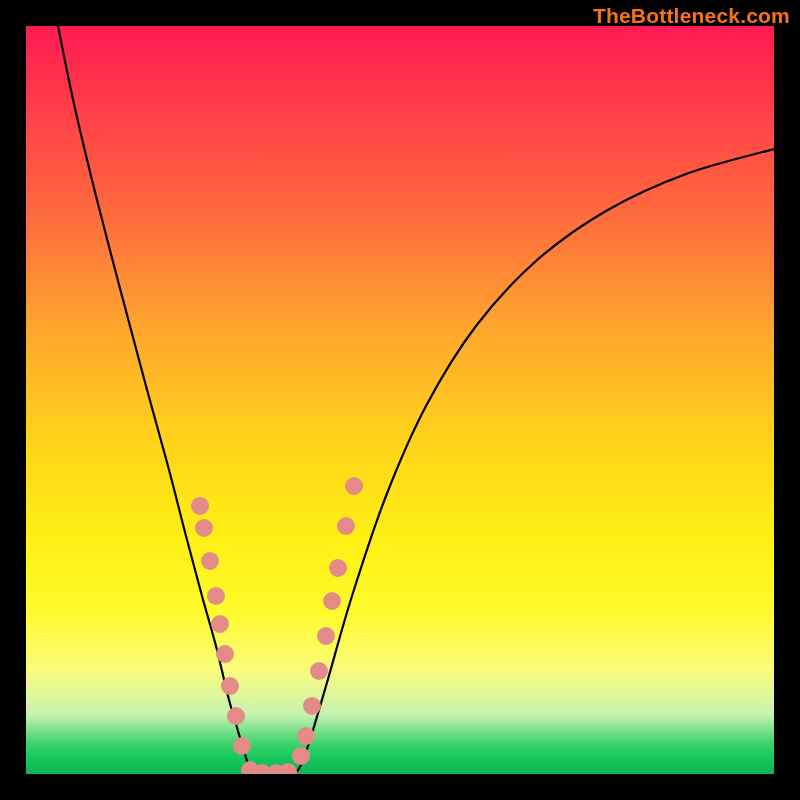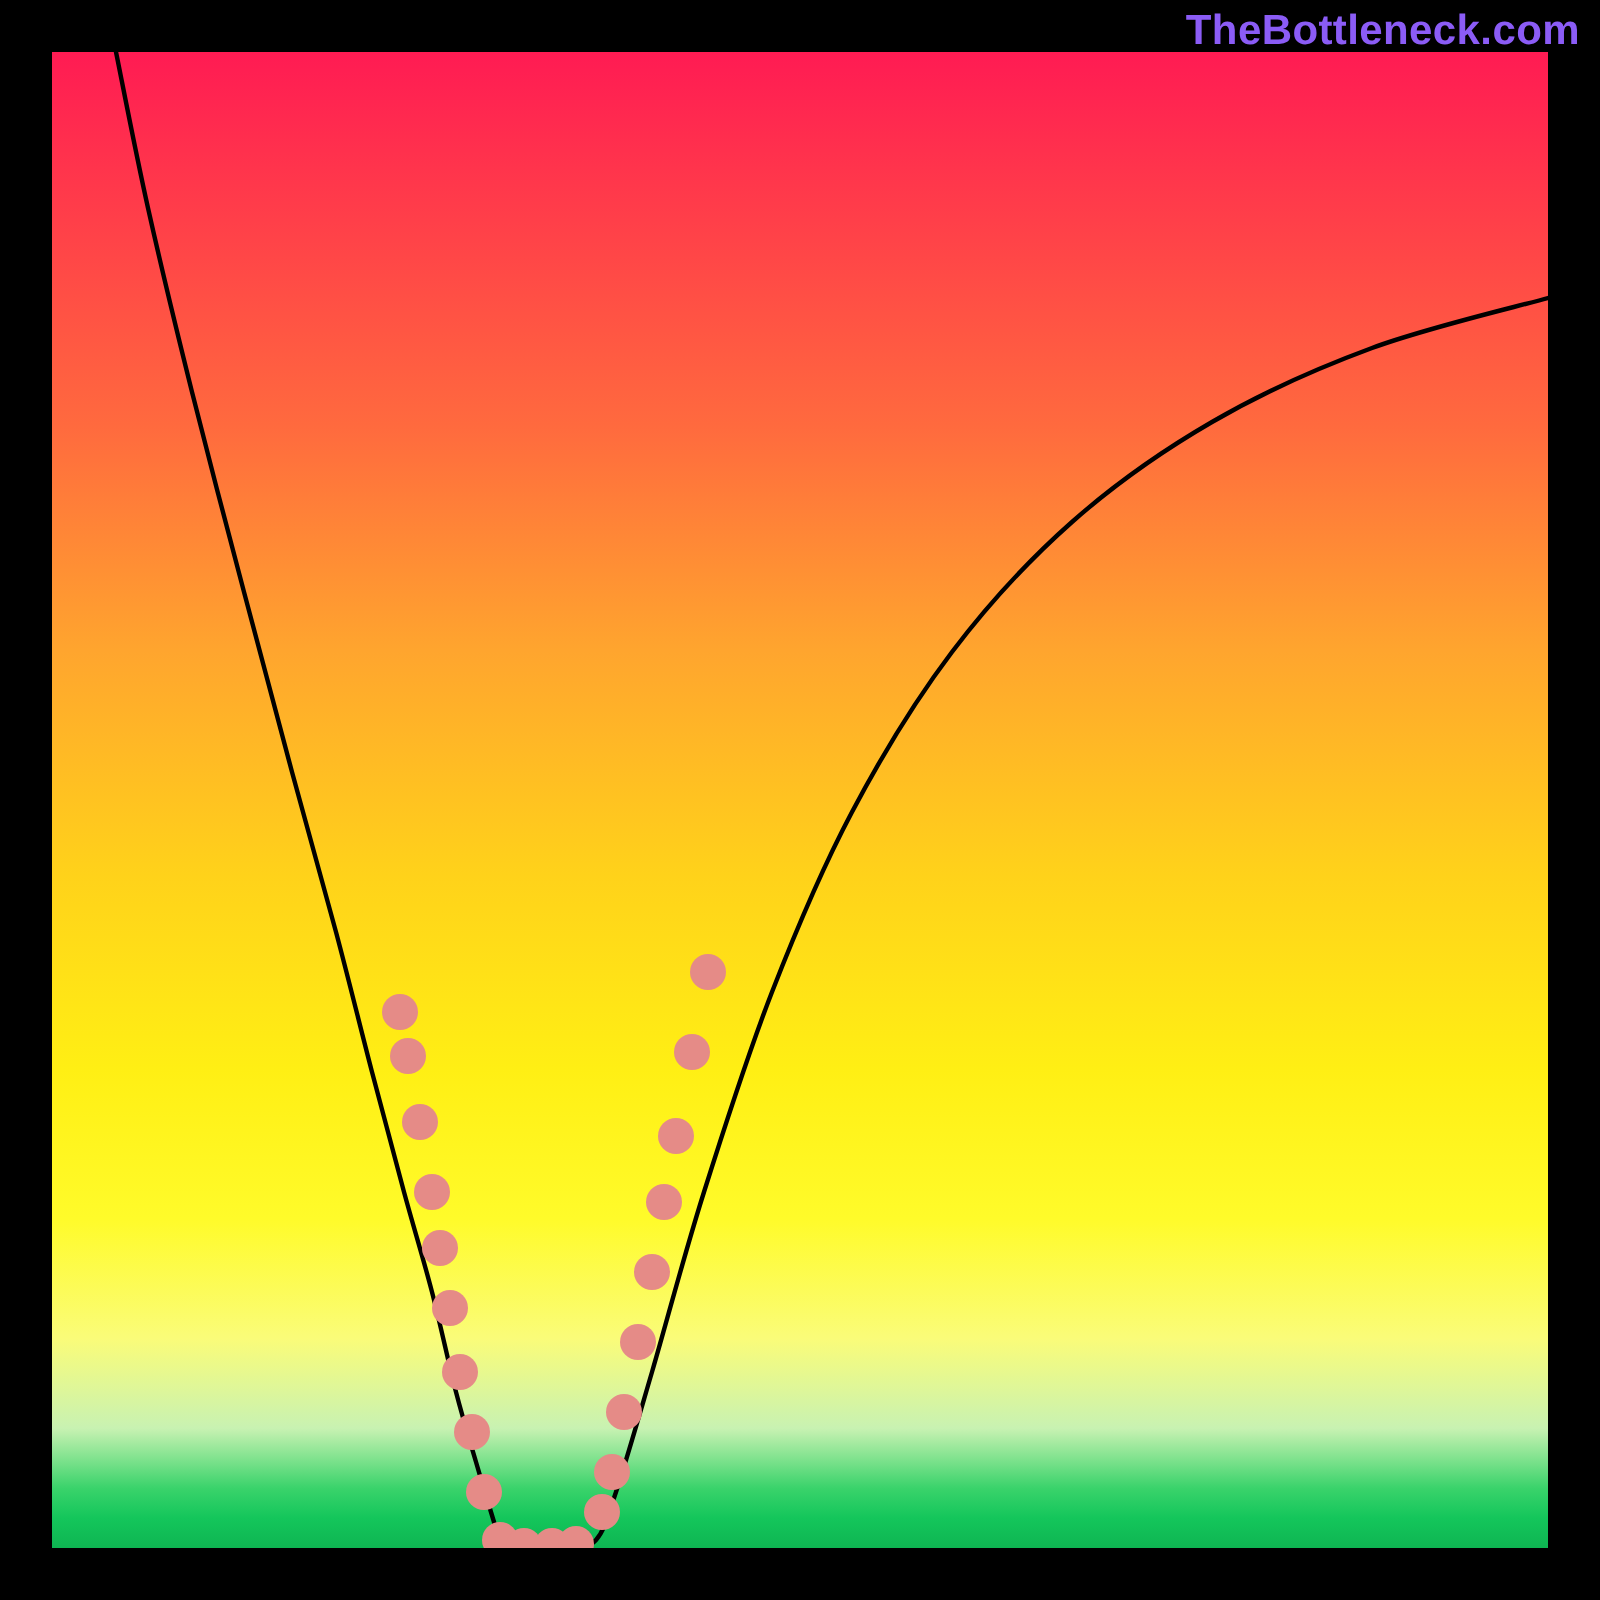--- a/index.html
+++ b/index.html
@@ -32,21 +32,21 @@
       #14c65b 98%,
       #0eb552 100%
     );
   }
   .watermark {
     position: absolute;
     top: 4px;
     right: 10px;
     font-size: 21px;
     font-weight: 600;
-    color: #8b5cf6;
+    color: #f97316;
     letter-spacing: 0.2px;
   }
   svg.plot {
     position: absolute;
     left: 0;
     top: 0;
     width: 748px;
     height: 748px;
   }
   .curve {

